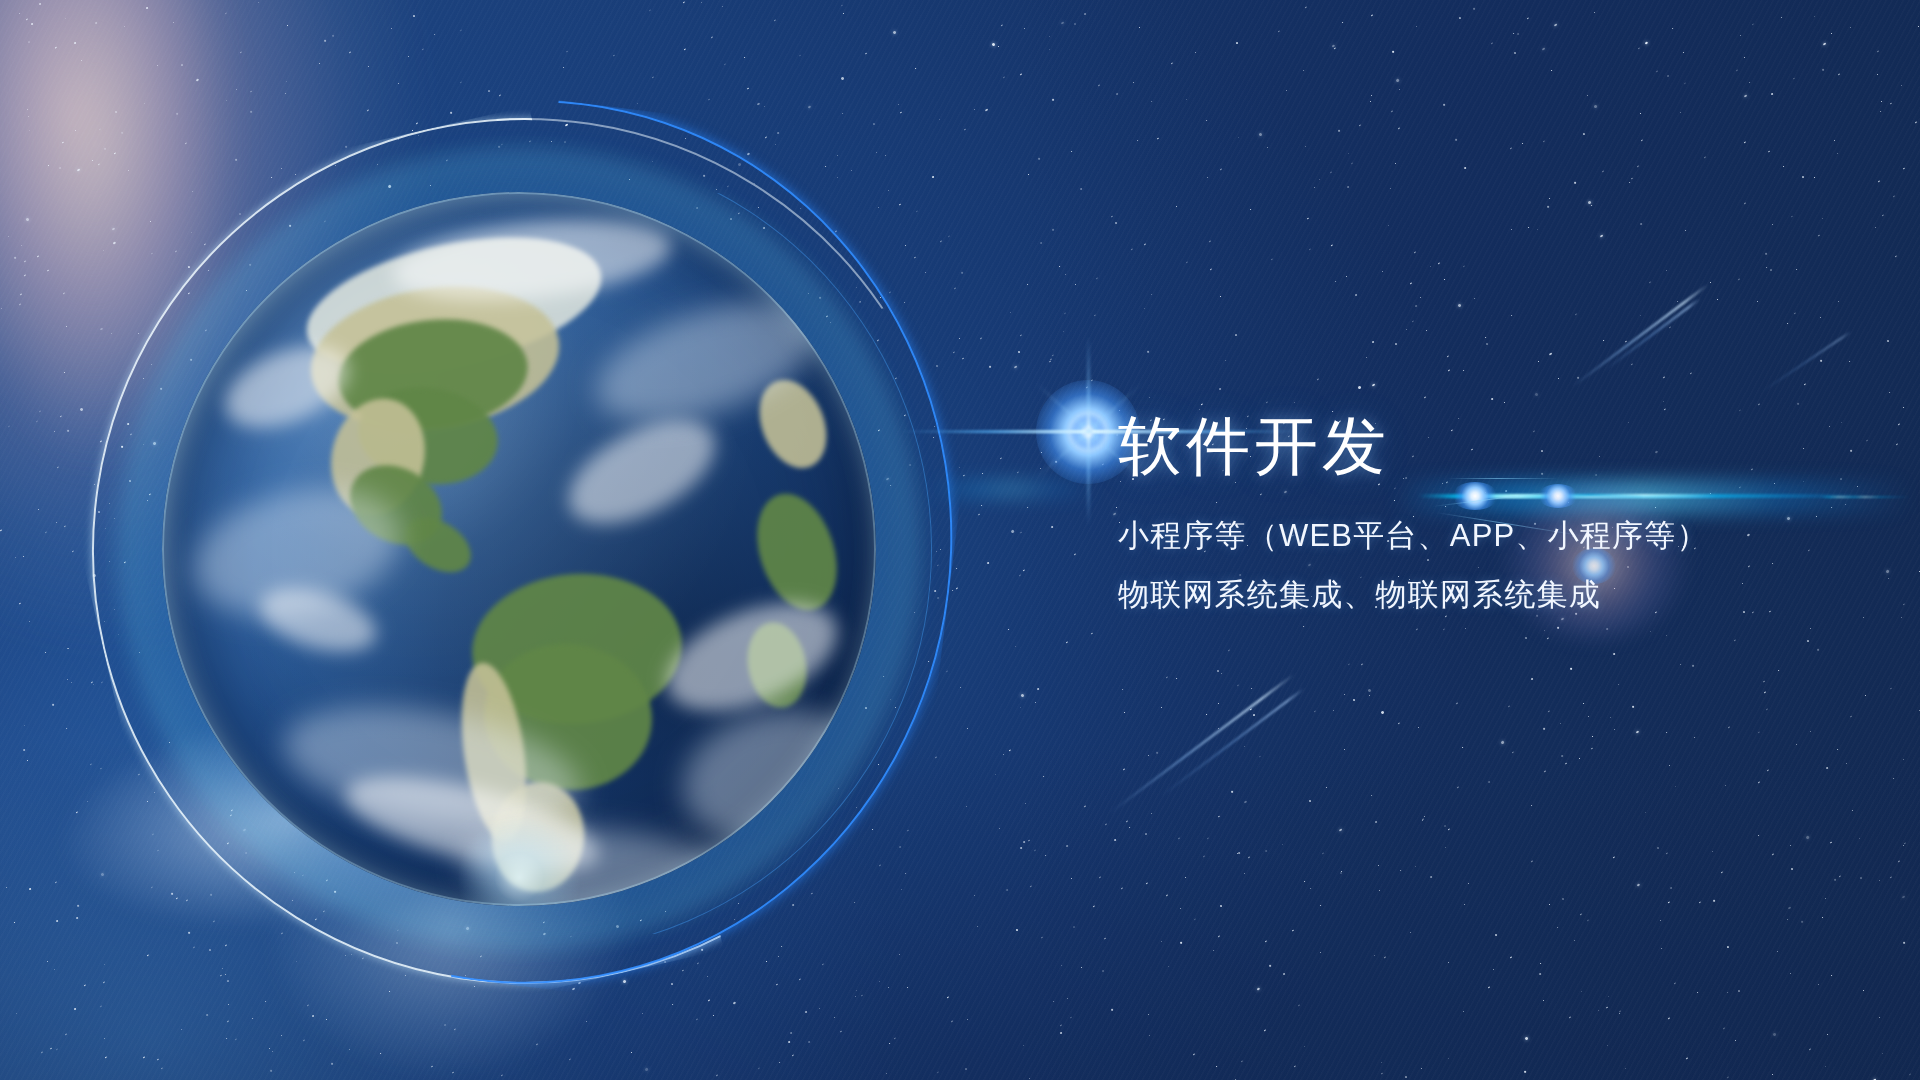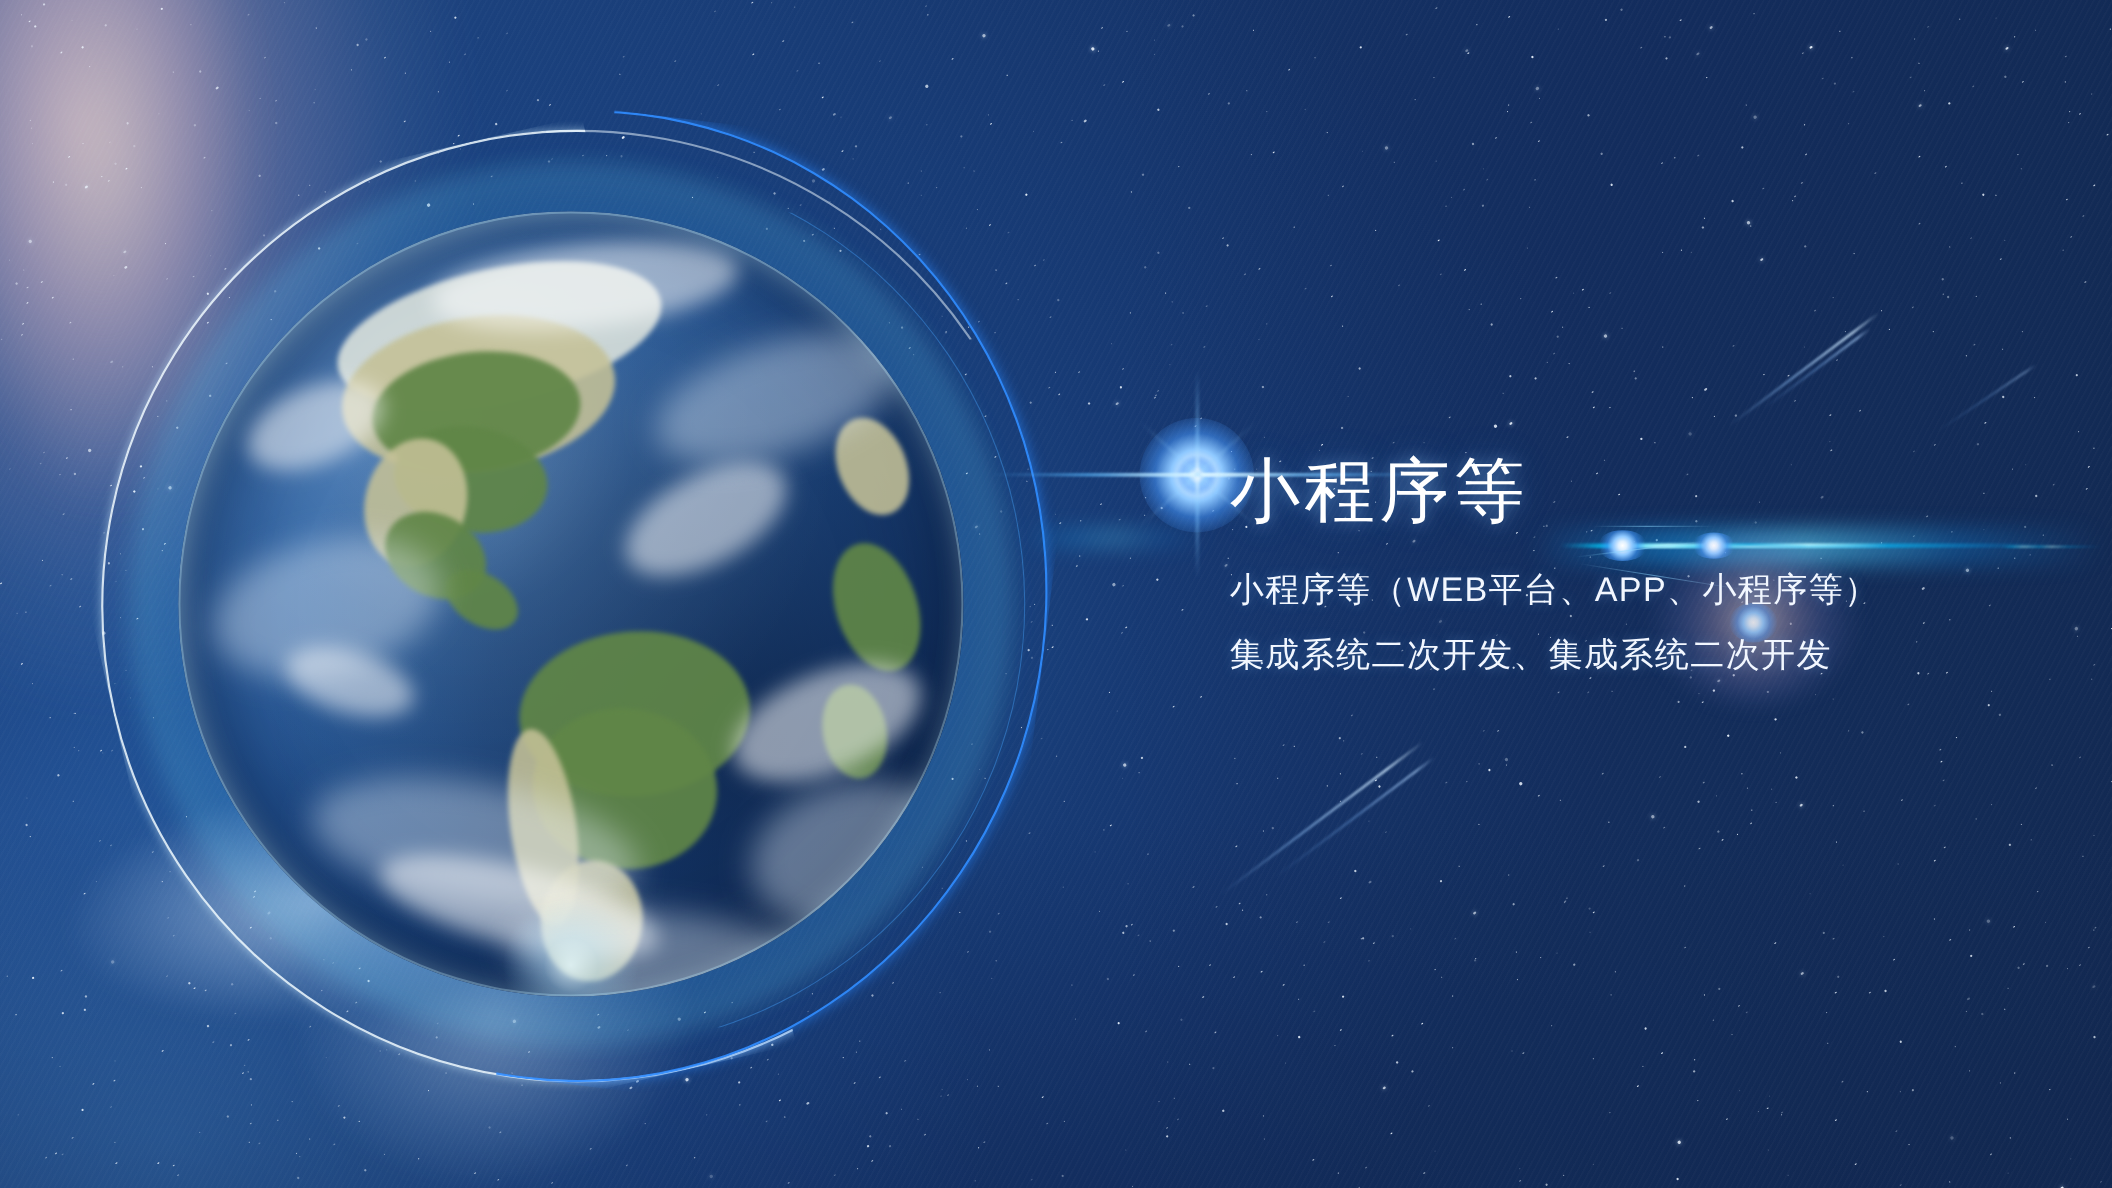--- a/index.html
+++ b/index.html
@@ -1675,18 +1675,18 @@
   <div class="flare-warm" style="left:1500px; top:488px; width:190px; height:150px;"></div>
   <div class="flare-core" style="left:1572px; top:548px; width:44px; height:36px; opacity:.75;"></div>
 
   <div class="meteor" style="left:1572px; top:386px; width:170px; transform:rotate(-37deg);"></div>
   <div class="meteor dim" style="left:1604px; top:370px; width:120px; transform:rotate(-37deg);"></div>
   <div class="meteor" style="left:1110px; top:812px; width:230px; transform:rotate(-37deg);"></div>
   <div class="meteor dim" style="left:1160px; top:796px; width:180px; transform:rotate(-37deg);"></div>
   <div class="meteor dim" style="left:1760px; top:392px; width:110px; transform:rotate(-34deg); opacity:.6;"></div>
 
   <div class="copy">
-    <h1 class="headline">小程序等</h1>
+    <h1 class="headline">软件开发</h1>
     <p class="subline subline-1">小程序等（WEB平台、APP、小程序等）</p>
-    <p class="subline subline-2">集成系统二次开发、集成系统二次开发</p>
+    <p class="subline subline-2">物联网系统集成、物联网系统集成</p>
   </div>
 
 </div>
 
 </body></html>

